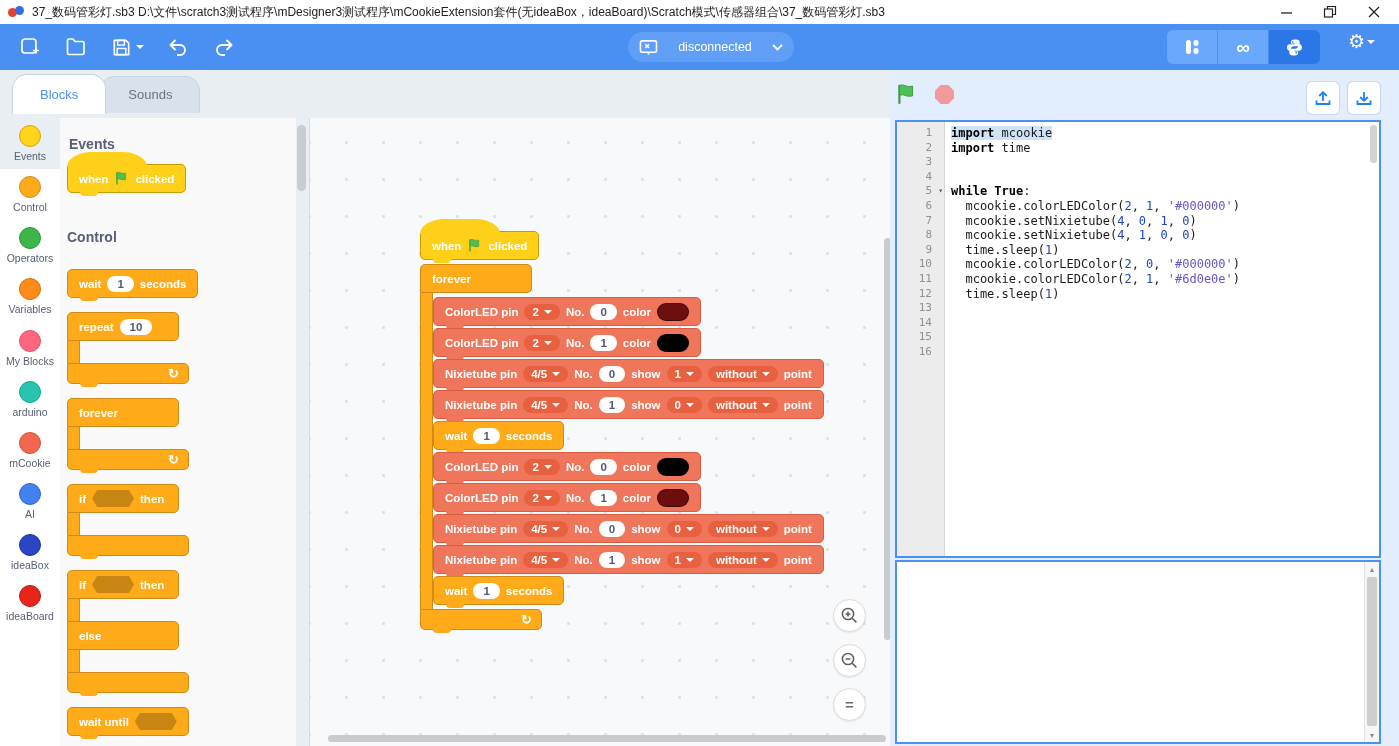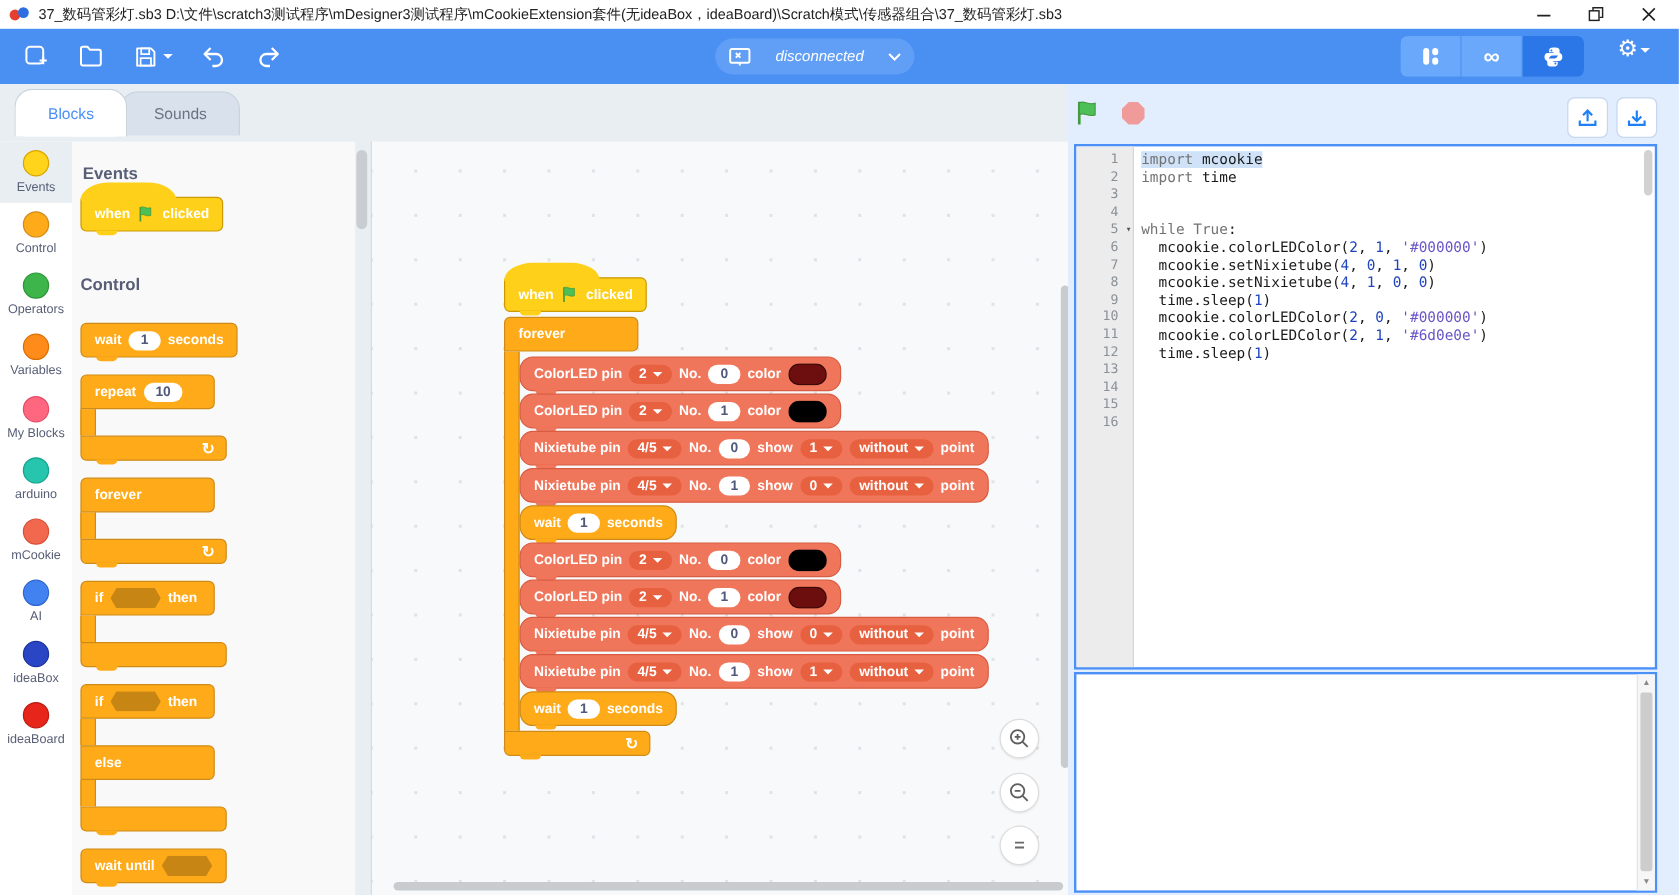--- a/index.html
+++ b/index.html
@@ -13,22 +13,22 @@
   #app-logo .dotA { position:absolute; left:0; top:3px; width:9px; height:9px; border-radius:50%; background:#e5402f; }
   #app-logo .dotB { position:absolute; left:7px; top:1px; width:9px; height:9px; border-radius:50%; background:#2d6fe0; }
   #title-text { font-size:12px; color:#222; white-space:nowrap; overflow:hidden; flex:1 1 auto; }
   #win-controls { display:flex; align-items:center; gap:30px; padding-right:10px; flex:0 0 auto; }
   #win-controls svg { display:block; cursor:pointer; }
 
   
   #toolbar { position:absolute; left:0; top:24px; width:1399px; height:46px; background:#4a8ff2; }
   #tb-left { position:absolute; left:18px; top:0; height:46px; display:flex; align-items:center; gap:22px; }
   .tb-icon { display:flex; align-items:center; cursor:pointer; }
-  #connect-pill { position:absolute; left:596px; top:8px; width:166px; height:30px; border-radius:16px;
-    background:#619ff6; display:flex; align-items:center; justify-content:center; gap:20px; cursor:pointer;font-style:italic; }
+  #connect-pill { position:absolute; left:628px; top:8px; width:166px; height:30px; border-radius:16px;
+    background:#619ff6; display:flex; align-items:center; justify-content:center; gap:20px; cursor:pointer; }
   #connect-pill span { color:#fff; font-size:12.5px; }
   #mode-seg { position:absolute; right:79px; top:6px; height:34px; display:flex; border-radius:6px; overflow:hidden; }
   .seg-btn { width:51px; height:34px; display:flex; align-items:center; justify-content:center;
     background:#69a8fb; cursor:pointer; border-right:1px solid #4a8ff2; }
   .seg-btn:last-child { border-right:none; }
   .seg-btn.active { background:#2b77e8; }
   .seg-inf { color:#fff; font-size:19px; font-weight:bold; line-height:1; }
   #gear-btn { position:absolute; right:24px; top:8px; display:flex; align-items:center; gap:2px;
     color:#fff; cursor:pointer; }
   #gear-btn .g { font-size:19px; line-height:1; font-family:"DejaVu Sans", sans-serif; }
@@ -98,21 +98,21 @@
   .b-flag svg { display:block; }
 
   .cblk { width:max-content; }
   .c-head { border-radius:5px 5px 5px 0; min-width:112px; }
   .c-head::after { display:none; }
   .c-mid { border-radius:0 5px 5px 0; min-width:112px; }
   .c-mid::after { display:none; }
   .c-body { display:flex; min-height:22px; }
   .c-arm { width:13px; flex:0 0 13px; border-left:1px solid rgba(0,0,0,.18); border-right:1px solid rgba(0,0,0,.18); }
   .c-slot { padding:2px 0; }
-  .c-slot .blk, .c-slot .cblk { margin:2px 0;border-radius:11px; }
+  .c-slot .blk, .c-slot .cblk { margin:2px 0; }
   .c-foot { height:21px; border-radius:0 5px 5px 5px; min-width:122px; justify-content:flex-end; padding:0 9px; }
   .loop-arrow { font-size:13px; font-weight:bold; color:#fff; }
 
   
   #palette .pal-block { margin:0 0 14px 0; }
   #pal-events-header { margin-bottom:12px; }
   #pal-control-header { margin:36px 0 24px 0; }
 
   
   #stage-flag { position:absolute; left:5px; top:13px; cursor:pointer; }
@@ -125,21 +125,21 @@
 
   #code-panel { position:absolute; left:5px; top:50px; width:486px; height:438px; background:#fff;
     border:2px solid #4a90f7; display:flex; overflow:hidden; }
   #gutter { width:48px; background:#ececec; border-right:1px solid #d6d6d6; padding-top:4px; flex:0 0 48px; }
   .gnum { height:14.6px; font:11px "DejaVu Sans Mono", monospace; color:#8a9199; text-align:right;
     padding-right:12px; position:relative; }
   .gnum .fold { position:absolute; right:1px; top:2px; font-size:8px; color:#555; }
   #code-lines { flex:1 1 auto; padding:4px 0 0 6px; font:12px "DejaVu Sans Mono", monospace; color:#1a1a1a;
     cursor:text; position:relative; }
   .cline { height:14.6px; white-space:pre; }
-  .kw { color:#737373; font-weight:normal; }
+  .kw { color:#000000; font-weight:bold; }
   .num { color:#1f45bd; }
   .str { color:#6a55c8; }
   .selbg { background:#cfe2f8; }
   #code-scroll-thumb { position:absolute; right:2px; top:3px; width:7px; height:38px; background:#d2d2d2; border-radius:4px; }
 
   #console-panel { position:absolute; left:5px; top:490px; width:486px; height:184px; background:#fff;
     border:2px solid #4a90f7; }
   #console-scroll { position:absolute; right:0; top:0; width:15px; height:180px; background:#f6f6f6;
     border-left:1px solid #e4e4e4; }
   .cs-arrow { height:14px; display:flex; align-items:center; justify-content:center; font-size:7px; color:#8a8a8a; cursor:pointer; }

